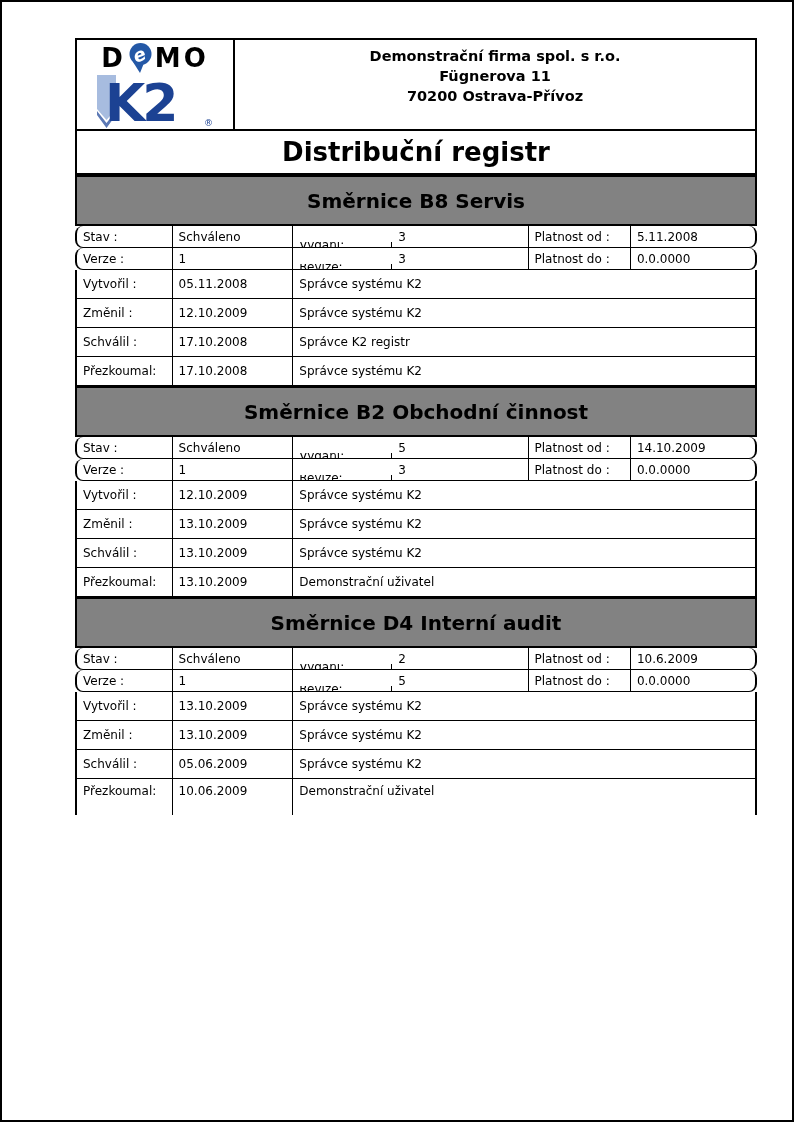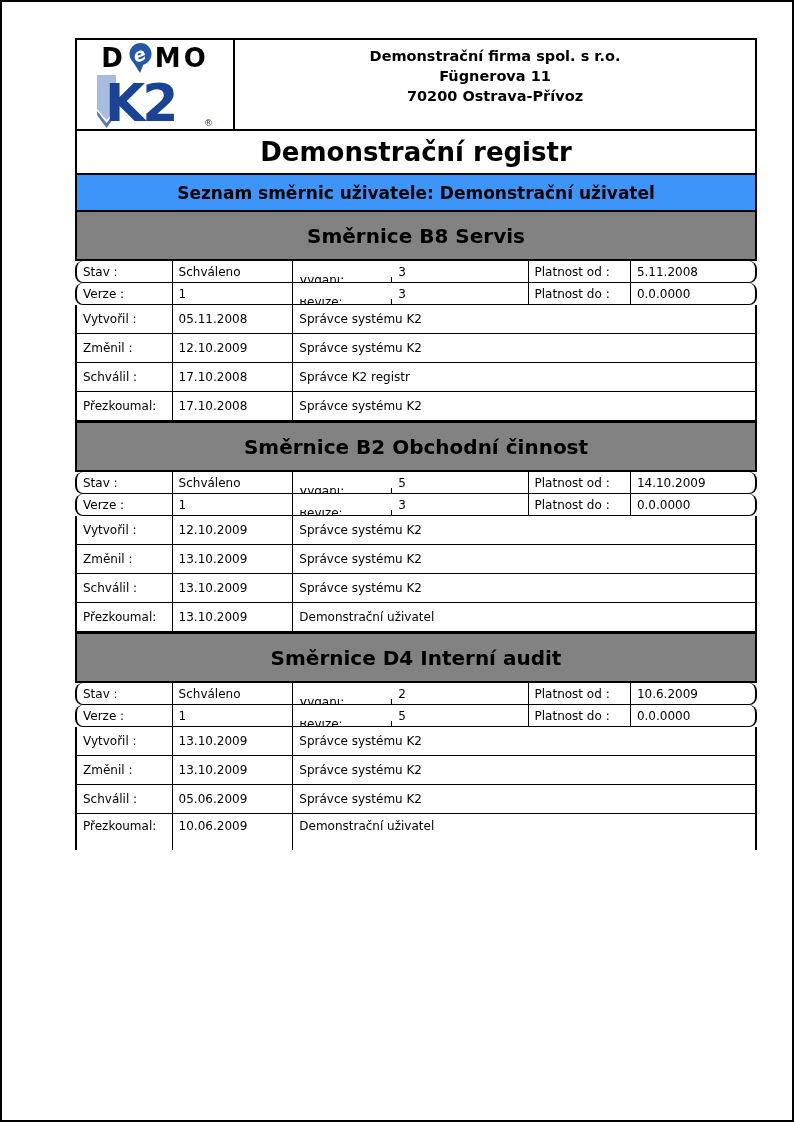--- a/index.html
+++ b/index.html
@@ -122,26 +122,23 @@
         </svg>
       </div>
       <div class="addr-cell">
         <div>Demonstrační firma spol. s r.o.</div>
         <div>Fügnerova 11</div>
         <div>70200 Ostrava-Přívoz</div>
       </div>
     </div>
 
     <div class="title-bar">
-      <span>Demonstrační registr</span>
-    </div>
-
-    <div class="blue-bar">
-      <span>Seznam směrnic uživatele: Demonstrační uživatel</span>
-    </div>
+      <span>Distribuční registr</span>
+    </div>
+
 
     <div class="section-heading">
       <span>Směrnice B8 Servis</span>
     </div>
     <div class="row info-row">
       <div class="cell c1">Stav :</div>
       <div class="cell c2">Schváleno</div>
       <div class="cell c3">Vydání:</div>
       <div class="cell c4">3</div>
       <div class="cell c5">Platnost od :</div>

